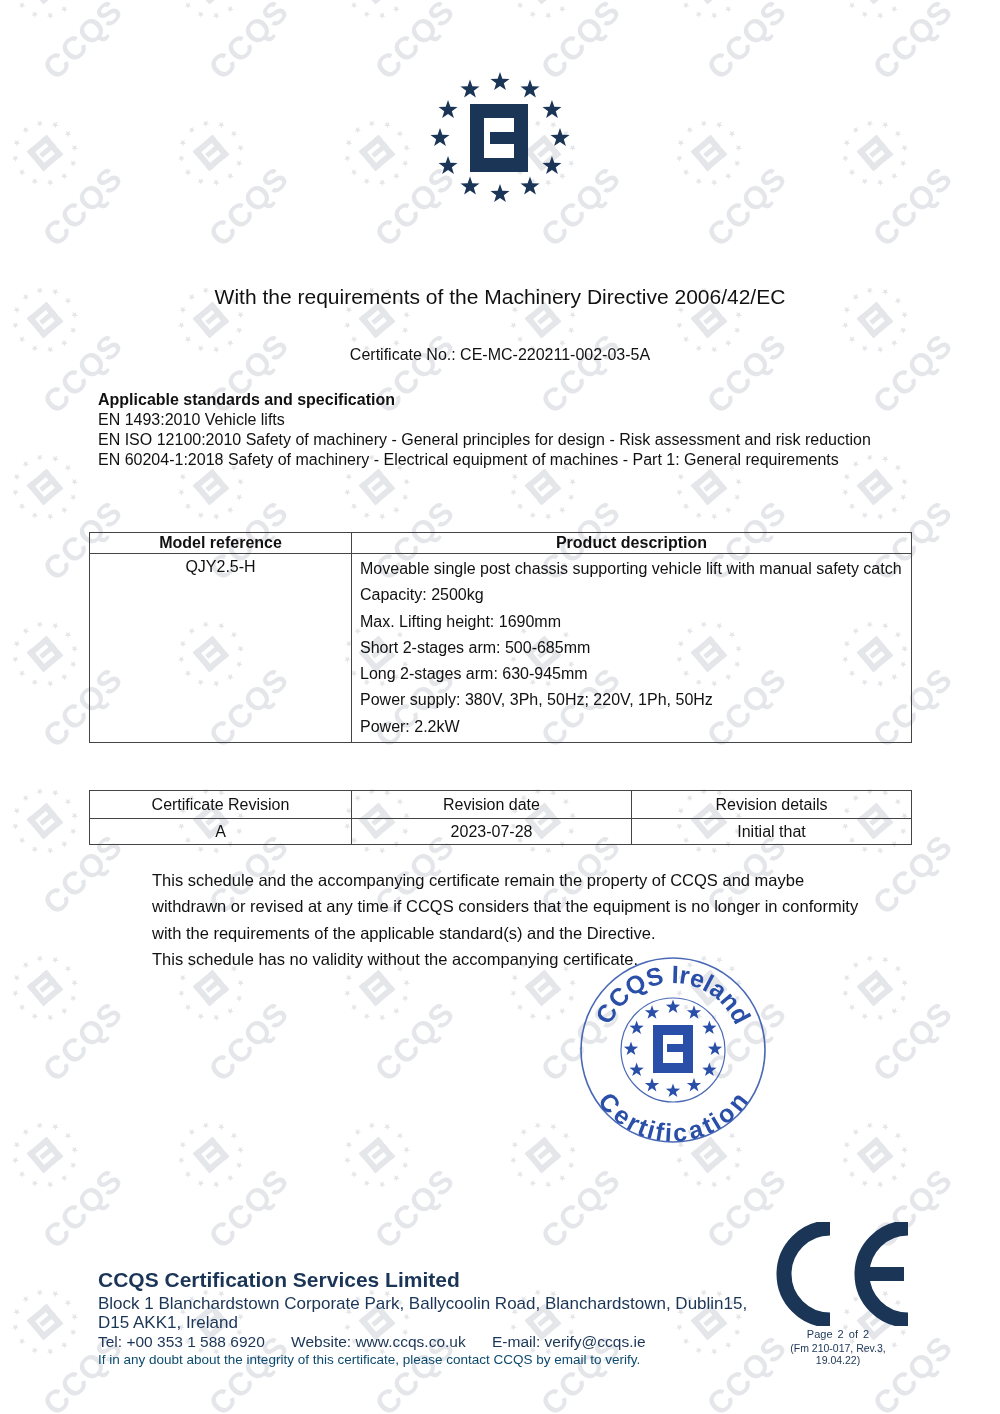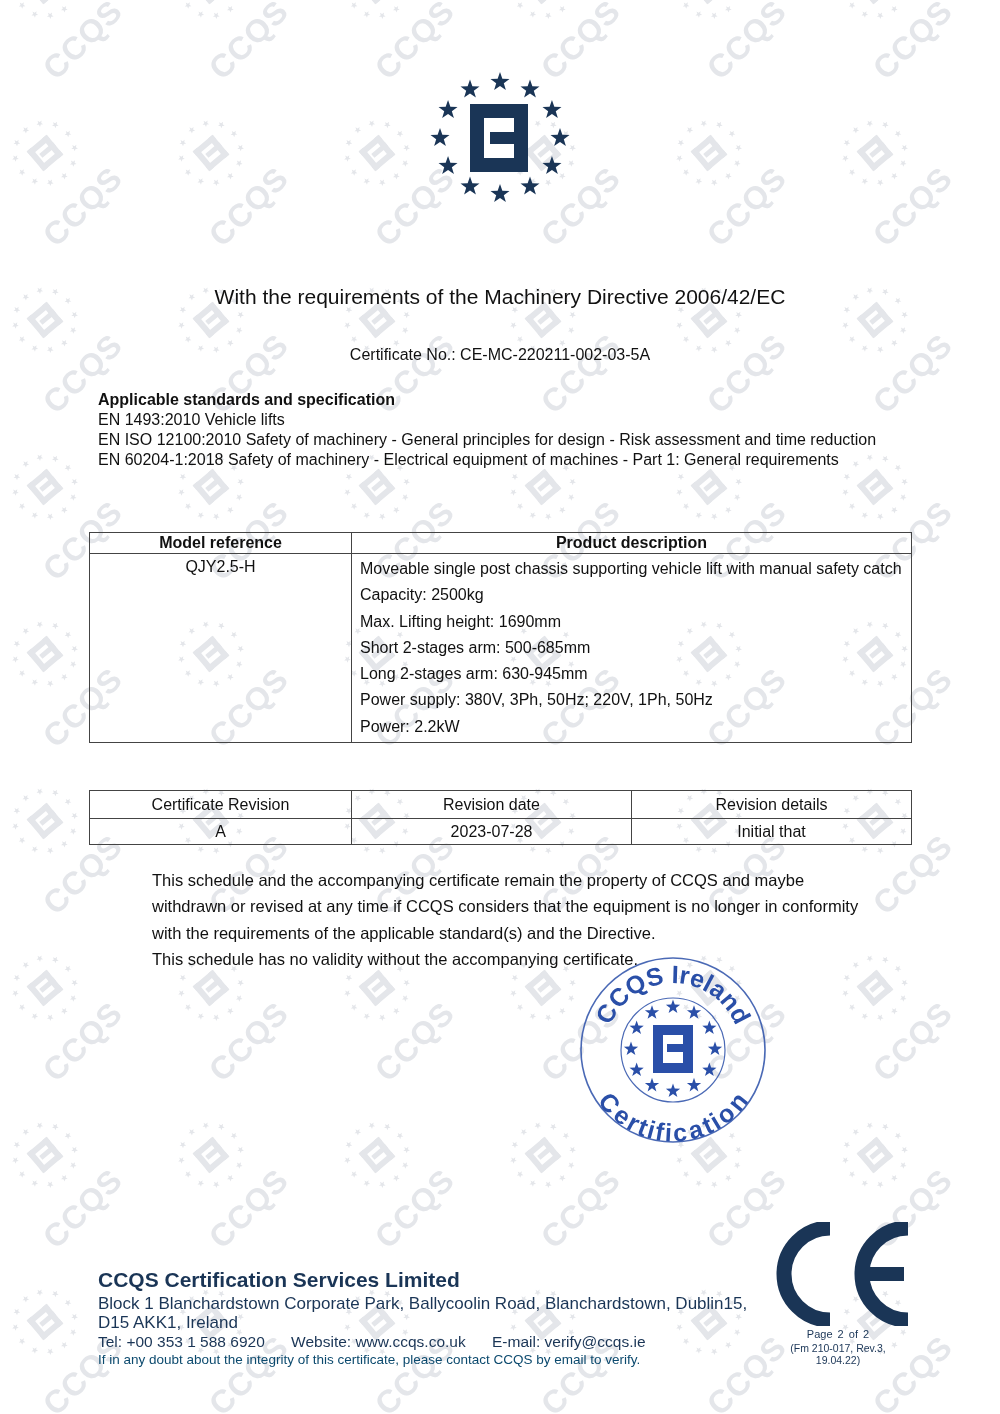--- a/index.html
+++ b/index.html
@@ -1518,21 +1518,21 @@
   </svg>
 
   <div class="subtitle">
     <div>With the requirements of the Machinery Directive 2006/42/EC</div>
   </div>
   <div class="cert-no">Certificate No.: CE-MC-220211-002-03-5A</div>
 
   <div class="standards">
     <div class="heading">Applicable standards and specification</div>
     <div>EN 1493:2010 Vehicle lifts</div>
-    <div>EN ISO 12100:2010 Safety of machinery - General principles for design - Risk assessment and time reduction</div>
+    <div>EN ISO 12100:2010 Safety of machinery - General principles for design - Risk assessment and risk reduction</div>
     <div>EN 60204-1:2018 Safety of machinery - Electrical equipment of machines - Part 1: General requirements</div>
   </div>
 
   <table class="model-table">
     <tbody>
         <tr>
       <th>Model reference</th>
       <th>Product description</th>
     </tr>
     <tr>

